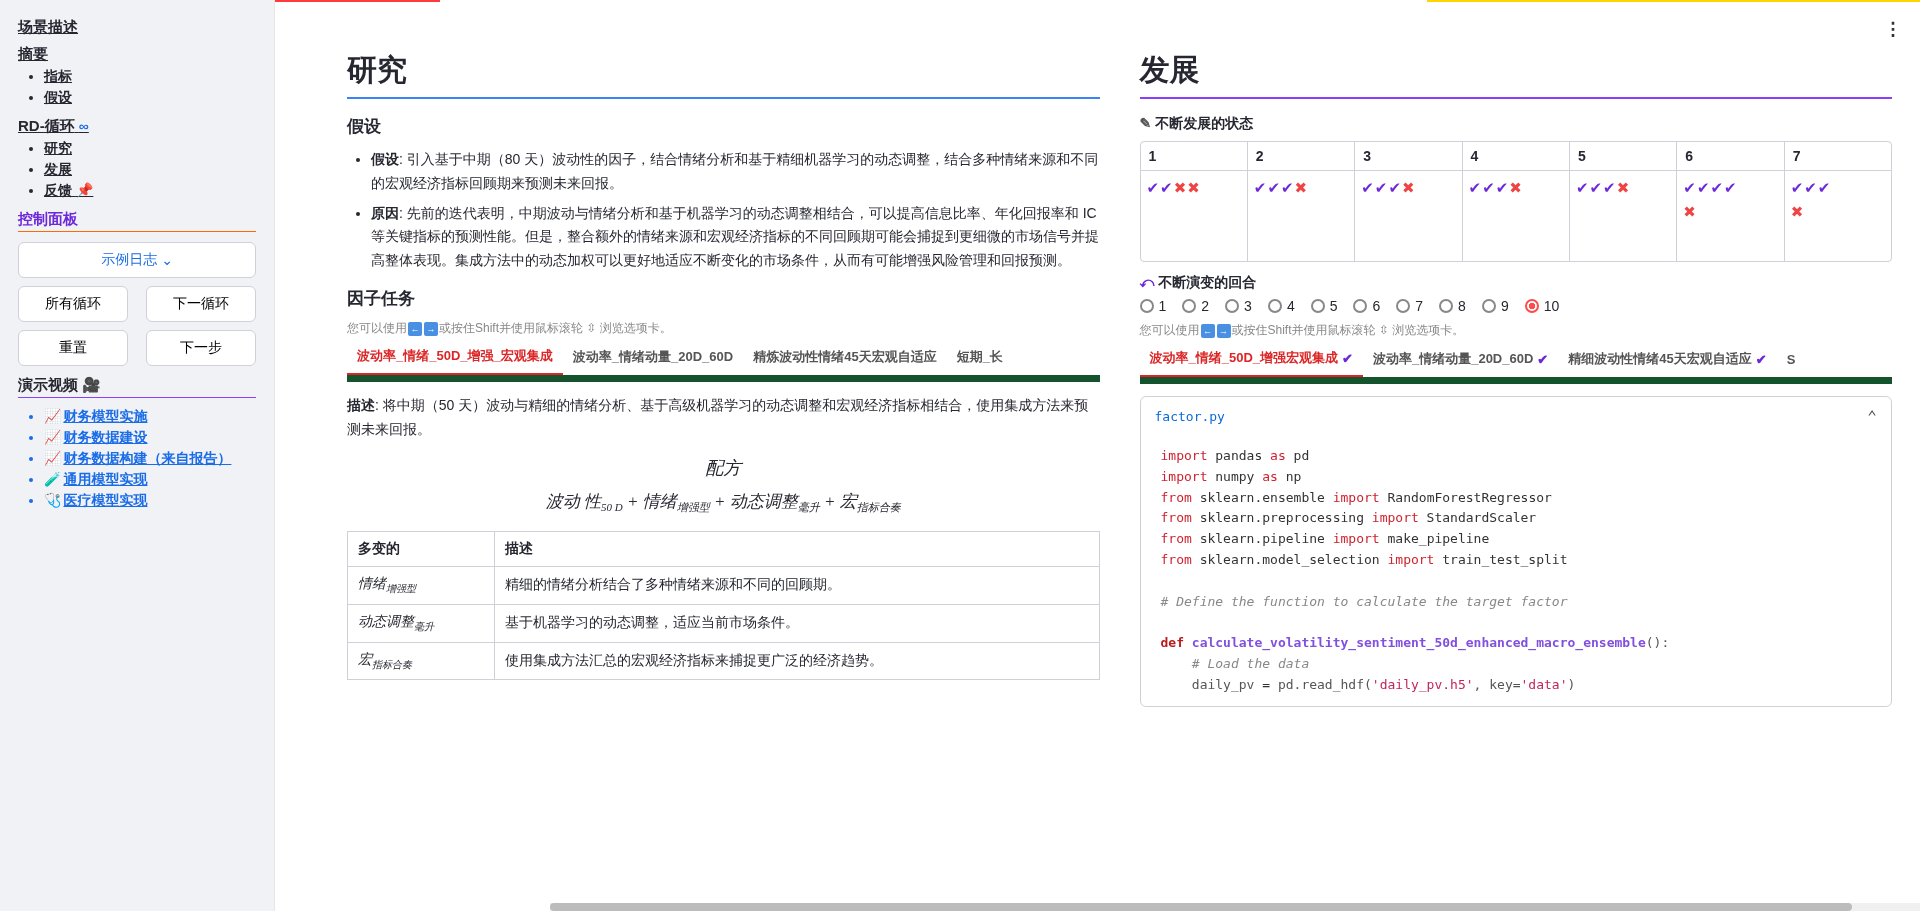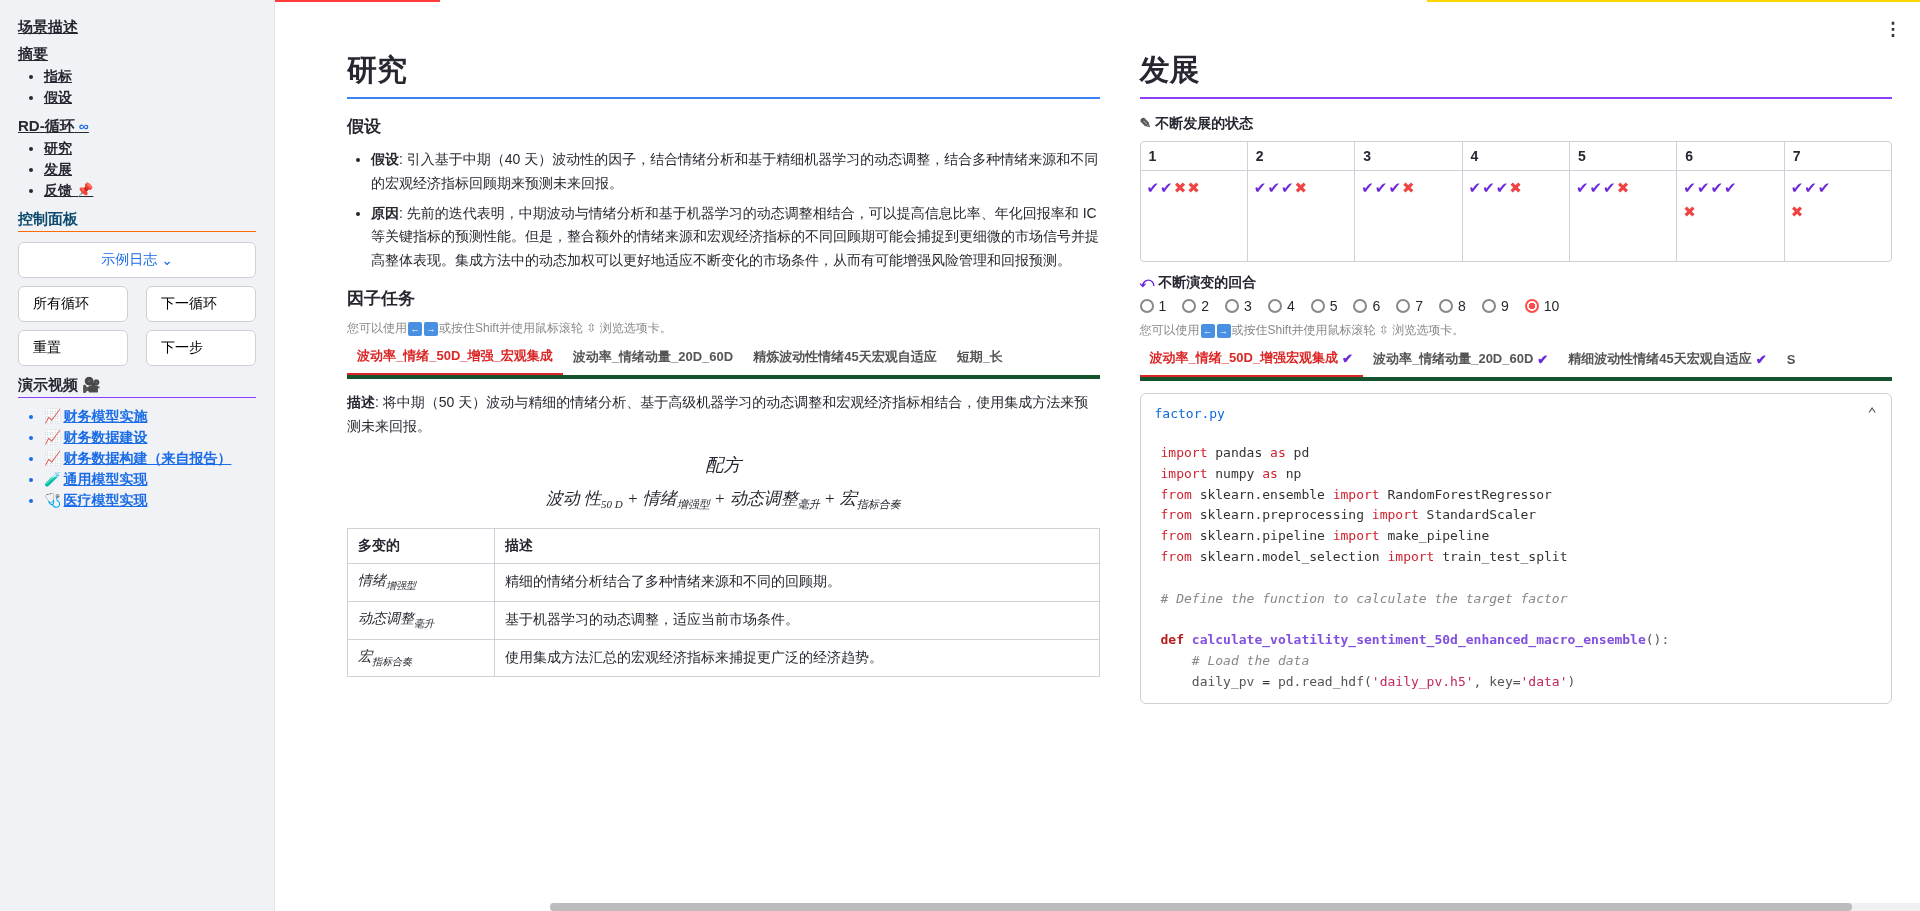--- a/index.html
+++ b/index.html
@@ -17,27 +17,27 @@
   padding: 10px 18px 18px 18px;
   overflow-y: auto;
   border-right: 1px solid #e6e6e6;
 }
 .sidebar h4 { font-size: 15px; font-weight: 700; margin: 8px 0 4px 0; text-decoration: underline; }
 .sidebar h4.plain { text-decoration: none; }
 .sidebar ul { list-style: disc; padding-left: 26px; margin: 4px 0 10px 0; }
 .sidebar li { margin: 3px 0; font-weight: 700; font-size: 14px; text-decoration: underline;}
 .sidebar li.link { color: #1a6ce7; cursor: pointer;}
 .sidebar li.link span.icon { color:#2ecc71; text-decoration:none; display:inline-block; margin-right:2px;}
-.control-panel-title { color: #0c4a6e; font-weight:700; font-size:15px; margin-top:10px; }
+.control-panel-title { color: #6d28d9; font-weight:700; font-size:15px; margin-top:10px; }
 .cp-divider { height:1px; background:#ff6b00; margin:2px 0 10px 0;}
 .demo-divider { height:1px; background:#8a3ffc; margin:2px 0 10px 0;}
 .btn-row { display:flex; gap:18px; margin:8px 0;}
 .btn {
   flex:1; border:1px solid #d0d0d8; background:#fff; border-radius:6px;
-  padding:8px 14px; font-size:14px; cursor:pointer; text-align:left;
+  padding:8px 14px; font-size:14px; cursor:pointer; text-align:center;
 }
 .btn.example { width:100%; color:#1a6ce7; display:flex; justify-content:center; align-items:center; gap:4px;}
 .loop-icon { color:#1a6ce7; font-size:14px;}
 .demo-title { font-weight:700; font-size:15px; margin-top:10px;}
 
 .main { flex:1; position:relative; display:flex; overflow:hidden;}
 .topbar {
   position:absolute; top:0; left:0; right:0; height:2px;
   background: linear-gradient(90deg, #ff3b3b 0%, #ff3b3b 10%, transparent 10%, transparent 70%, #ffd500 70%, #ffd500 100%);
 }
@@ -46,21 +46,21 @@
 .col { flex:1; min-width:0;}
 .col h2 { font-size:30px; font-weight:700; margin-bottom:6px;}
 .hr-blue { height:2px; background:#3b82f6; margin-bottom:16px;}
 .hr-purple { height:2px; background:#8a3ffc; margin-bottom:16px;}
 .col h3 { font-size:17px; font-weight:700; margin:10px 0;}
 .bullets { list-style:disc; padding-left:24px; line-height:1.7; font-size:14px; margin-bottom:14px;}
 .bullets li { margin-bottom:6px;}
 .bullets b { font-weight:700;}
 .hint { font-size:12px; color:#888; margin:8px 0 4px 0;}
 .hint .kbd { display:inline-block; background:#4a90e2; color:#fff; border-radius:2px; width:14px; height:14px; text-align:center; font-size:9px; line-height:14px; margin:0 1px; vertical-align:middle;}
-.tabs { display:flex; border-bottom:4px solid #14532d; margin-bottom:12px; overflow:hidden; white-space:nowrap;}
+.tabs { display:flex; border-bottom:7px solid #14532d; margin-bottom:12px; overflow:hidden; white-space:nowrap;}
 .tab { padding:6px 10px 8px 10px; font-size:13px; font-weight:700; color:#555; cursor:pointer; display:flex; align-items:center; gap:4px;}
 .tab.active { color:#dc2626; border-bottom:2px solid #dc2626;}
 .desc { font-size:14px; line-height:1.7; margin-bottom:14px;}
 .formula-title { text-align:center; font-style:italic; font-size:18px; margin:10px 0;}
 .formula { text-align:center; font-style:italic; font-size:17px; margin:2px 0 16px 0; font-family: "Times New Roman", serif;}
 .formula sub { font-size:11px; font-style:italic;}
 .data-table { border-collapse:collapse; width:100%; margin-top:4px;}
 .data-table th, .data-table td { border:1px solid #d0d0d8; padding:8px 10px; text-align:left; font-size:14px;}
 .data-table th { font-weight:700; background:#fff;}
 .data-table td:first-child { font-family:"Times New Roman",serif; font-style:italic;}
@@ -150,21 +150,21 @@
     <div class="topbar"></div>
     <div class="menu-dots">⋮</div>
 
     <div class="columns">
 
       <section class="col">
         <h2>研究</h2>
         <div class="hr-blue"></div>
         <h3>假设</h3>
         <ul class="bullets">
-          <li><b>假设</b><span>: 引入基于中期（40 天）波动性的因子，结合情绪分析和基于精细机器学习的动态调整，结合多种情绪来源和不同的宏观经济指标回顾期来预测未来回报。</span></li>
+          <li><b>假设</b><span>: 引入基于中期（80 天）波动性的因子，结合情绪分析和基于精细机器学习的动态调整，结合多种情绪来源和不同的宏观经济指标回顾期来预测未来回报。</span></li>
           <li><b>原因</b><span>: 先前的迭代表明，中期波动与情绪分析和基于机器学习的动态调整相结合，可以提高信息比率、年化回报率和 IC 等关键指标的预测性能。但是，整合额外的情绪来源和宏观经济指标的不同回顾期可能会捕捉到更细微的市场信号并提高整体表现。集成方法中的动态加权可以更好地适应不断变化的市场条件，从而有可能增强风险管理和回报预测。</span></li>
         </ul>
         <h3>因子任务</h3>
         <div class="hint">您可以使用<span class="kbd">←</span><span class="kbd">→</span>或按住Shift并使用鼠标滚轮 <span>⇳</span> 浏览选项卡。</div>
         <div class="tabs">
           <div class="tab active">波动率_情绪_50D_增强_宏观集成</div>
           <div class="tab">波动率_情绪动量_20D_60D</div>
           <div class="tab">精炼波动性情绪45天宏观自适应</div>
           <div class="tab">短期_长</div>
         </div>

